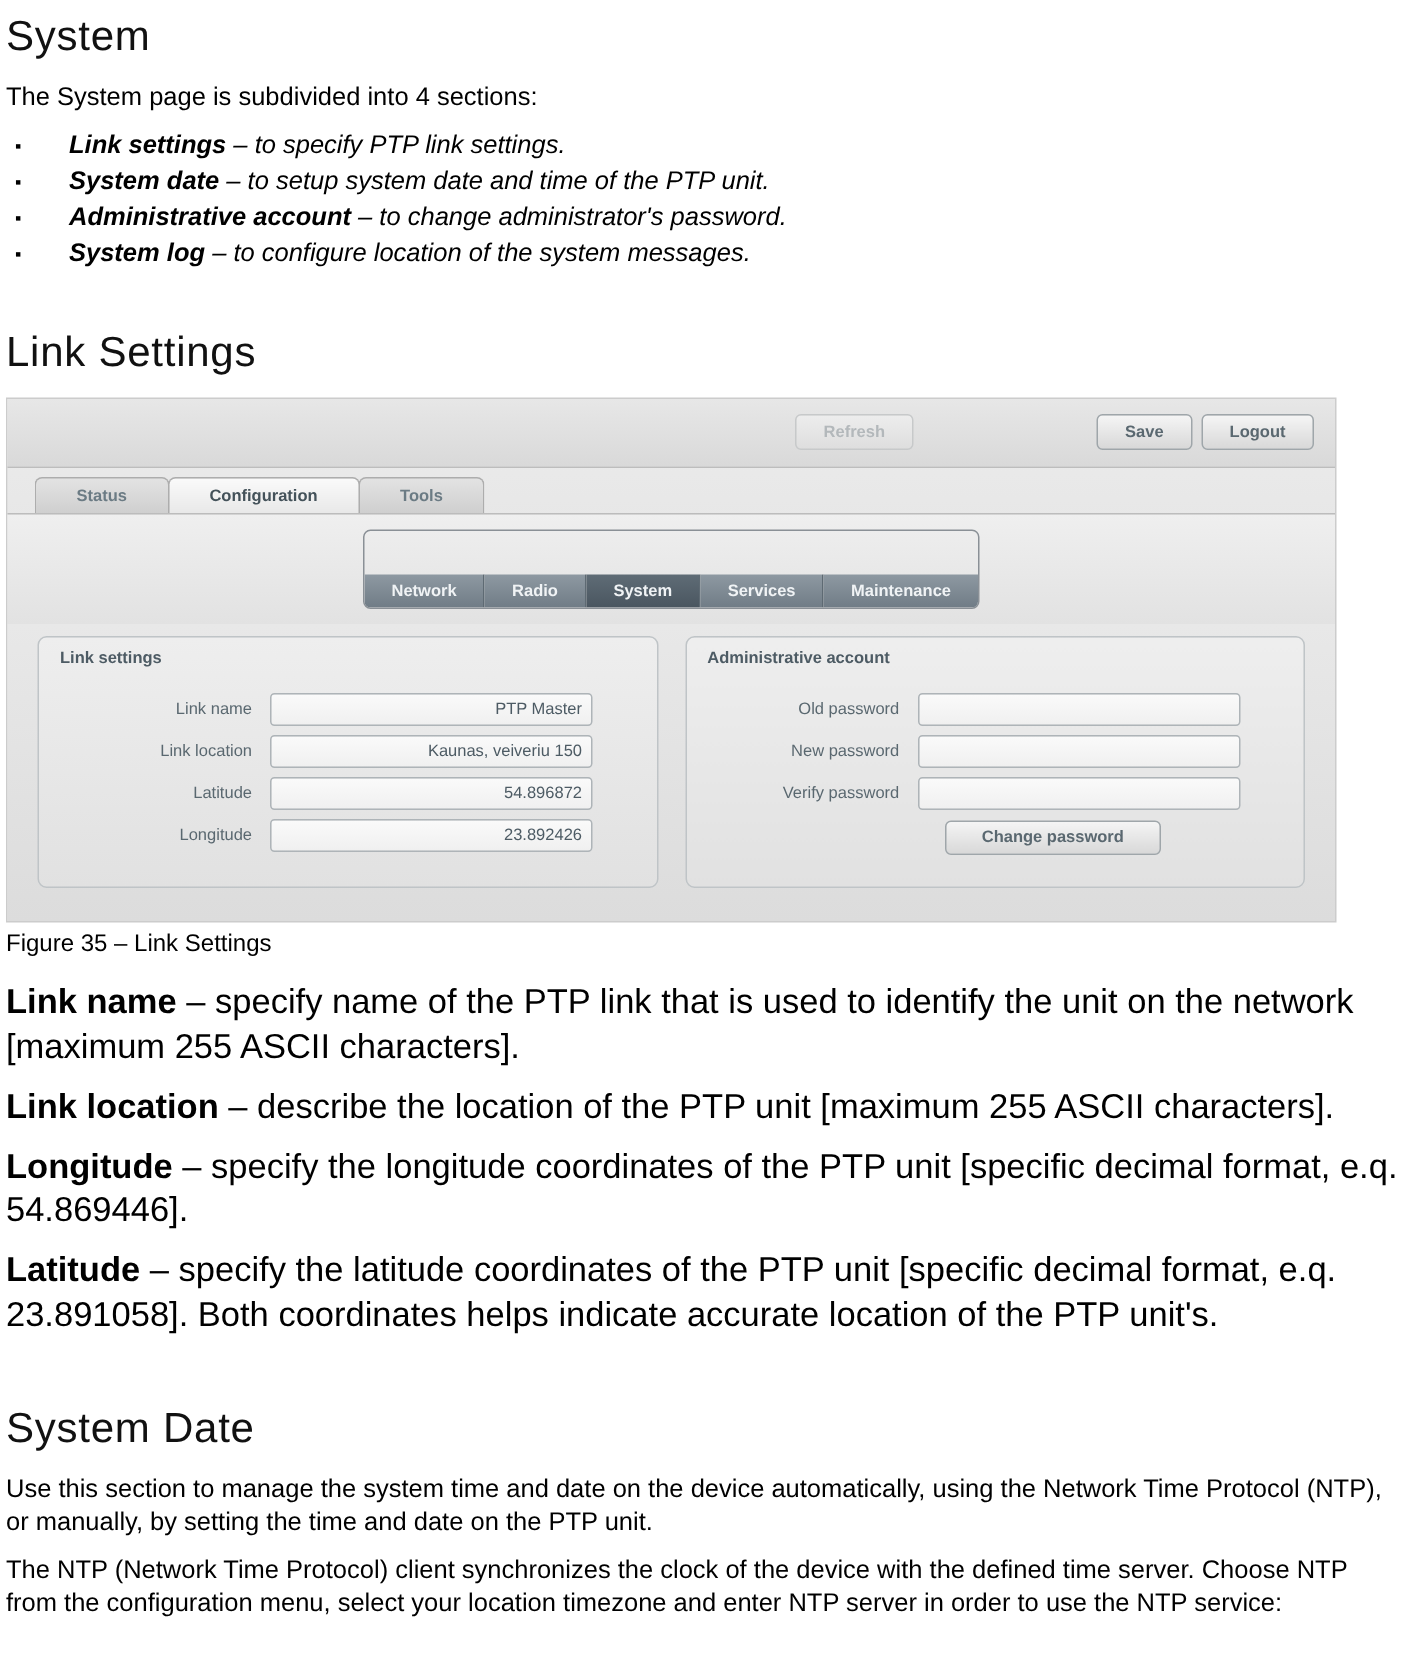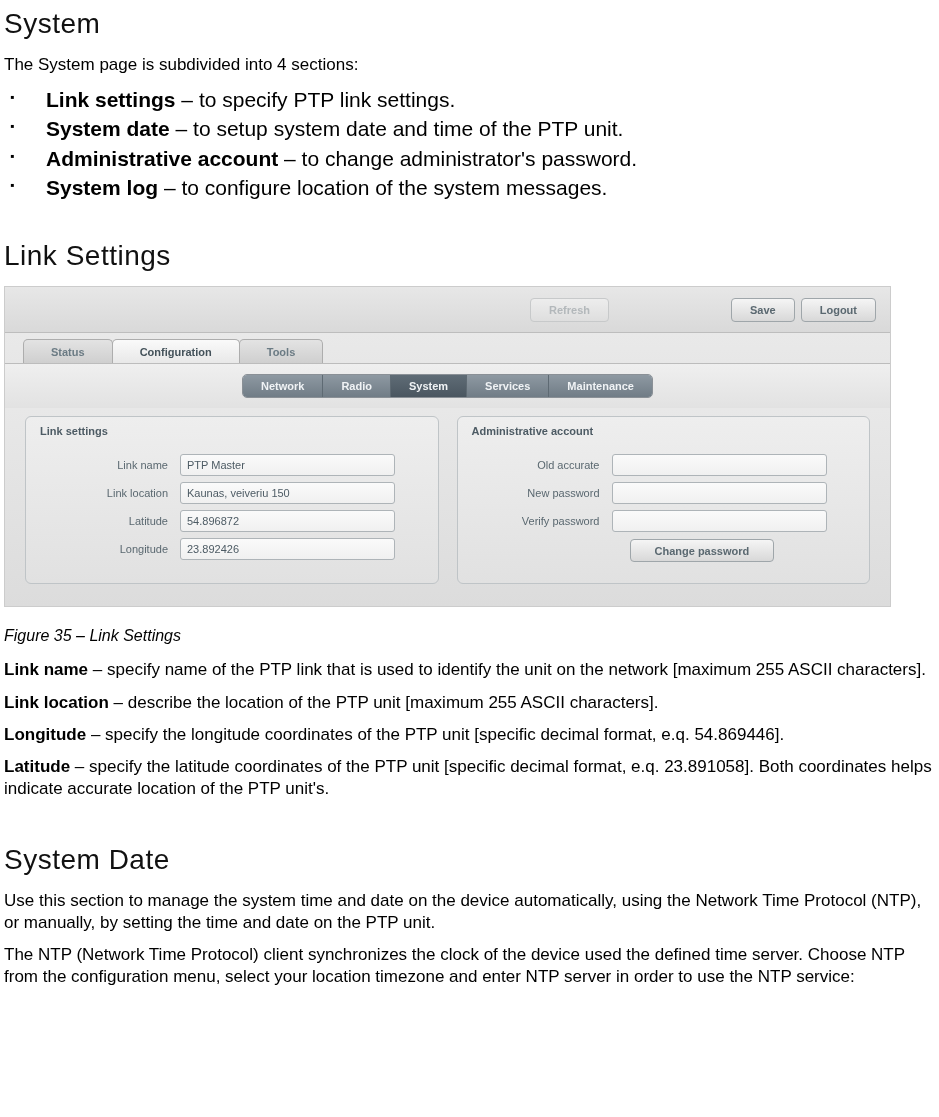--- a/index.html
+++ b/index.html
@@ -18,41 +18,41 @@
     letter-spacing: 0.5px;
     margin: 0 0 14px 0;
   }
   p.body { font-size: 17px; margin: 10px 0; line-height: 1.3; }
   ul.bullets {
     list-style: none;
     margin: 6px 0 38px 0;
     padding: 0;
   }
   ul.bullets li {
-    font-size: 21px;
+    font-size: 17px;
     line-height: 1.35;
     padding-left: 42px;
     position: relative;
     margin: 1px 0;
+    font-style: italic;
   }
   ul.bullets li::before {
     content: "▪";
     position: absolute;
     left: 6px;
     top: 0;
     font-size: 12px;
     line-height: 22px;
   }
   .bold { font-weight: 700; }
   .caption {
-    font-style: italic;
     font-size: 16px;
-    margin: 20px 0 14px 0;
-  }
-  .para-def { font-size: 17px; margin: 10px 0; line-height: 1.3; }
+    margin: 6px 0 14px 0;
+  }
+  .para-def { font-size: 23px; margin: 10px 0; line-height: 1.3; }
   .spacer-lg { height: 34px; }
 
   
   .ui-shot {
     width: 887px;
     border: 1px solid #ccc;
     background: linear-gradient(#ececec, #d7d7d7);
     font-family: "Lucida Sans Unicode", Verdana, Arial, sans-serif;
     color: #4a5860;
   }
@@ -123,21 +123,21 @@
   }
   .ui-subtab {
     font-size: 11px;
     font-weight: 700;
     color: #f0f3f5;
     padding: 5px 18px;
     background: linear-gradient(#8e99a2, #707c86);
     border-right: 1px solid #5e6a73;
     cursor: pointer;
   }
-  .ui-subtab:last-child { border-right: none; }
+  .ui-subtab:last-child { border-right: none; margin-top: 29px; }
   .ui-subtab.active {
     background: linear-gradient(#5f6c76, #4a5660);
   }
   .ui-content {
     display: flex;
     gap: 18px;
     padding: 8px 20px 22px 20px;
     background: linear-gradient(#e8e8e8, #dcdcdc);
   }
   .ui-panel {
@@ -168,20 +168,21 @@
   .ui-input {
     width: 215px;
     height: 22px;
     font-size: 11px;
     color: #4d5b64;
     padding: 2px 6px;
     border: 1px solid #aeb4b8;
     border-radius: 3px;
     background: linear-gradient(#fafafa, #f0f0f0);
     font-family: inherit;
+    text-align: right;
   }
   .ui-actionrow {
     display: flex;
     padding: 4px 14px 0 20px;
   }
   .ui-actionrow .spacer { flex: 0 0 152px; }
   .ui-btn.wide { padding: 0 24px; height: 23px; }
 </style>
 </head>
 <body>
@@ -242,21 +243,21 @@
       </div>
       <div class="ui-row">
         <div class="ui-label">Longitude</div>
         <input class="ui-input" value="23.892426" style="">
       </div>
     </div>
 
     <div class="ui-panel">
       <div class="ui-panel-title">Administrative account</div>
       <div class="ui-row">
-        <div class="ui-label">Old accurate</div>
+        <div class="ui-label">Old password</div>
         <input type="password" class="ui-input" value="" style="">
       </div>
       <div class="ui-row">
         <div class="ui-label">New password</div>
         <input type="password" class="ui-input" value="" style="">
       </div>
       <div class="ui-row">
         <div class="ui-label">Verify password</div>
         <input type="password" class="ui-input" value="" style="">
       </div>
@@ -273,13 +274,13 @@
 
 <p class="para-def"><span class="bold">Link name</span><span> – specify name of the PTP link that is used to identify the unit on the network [maximum 255 ASCII characters].</span></p>
 <p class="para-def"><span class="bold">Link location</span><span> – describe the location of the PTP unit [maximum 255 ASCII characters].</span></p>
 <p class="para-def"><span class="bold">Longitude</span><span> – specify the longitude coordinates of the PTP unit [specific decimal format, e.q. 54.869446].</span></p>
 <p class="para-def"><span class="bold">Latitude</span><span> – specify the latitude coordinates of the PTP unit [specific decimal format, e.q. 23.891058]. Both coordinates helps indicate accurate location of the PTP unit's.</span></p>
 
 <div class="spacer-lg"></div>
 
 <h1 class="section-title">System Date</h1>
 <p class="body">Use this section to manage the system time and date on the device automatically, using the Network Time Protocol (NTP), or manually, by setting the time and date on the PTP unit.</p>
-<p class="body">The NTP (Network Time Protocol) client synchronizes the clock of the device used the defined time server. Choose NTP from the configuration menu, select your location timezone and enter NTP server in order to use the NTP service:</p>
+<p class="body">The NTP (Network Time Protocol) client synchronizes the clock of the device with the defined time server. Choose NTP from the configuration menu, select your location timezone and enter NTP server in order to use the NTP service:</p>
 
 </body></html>

